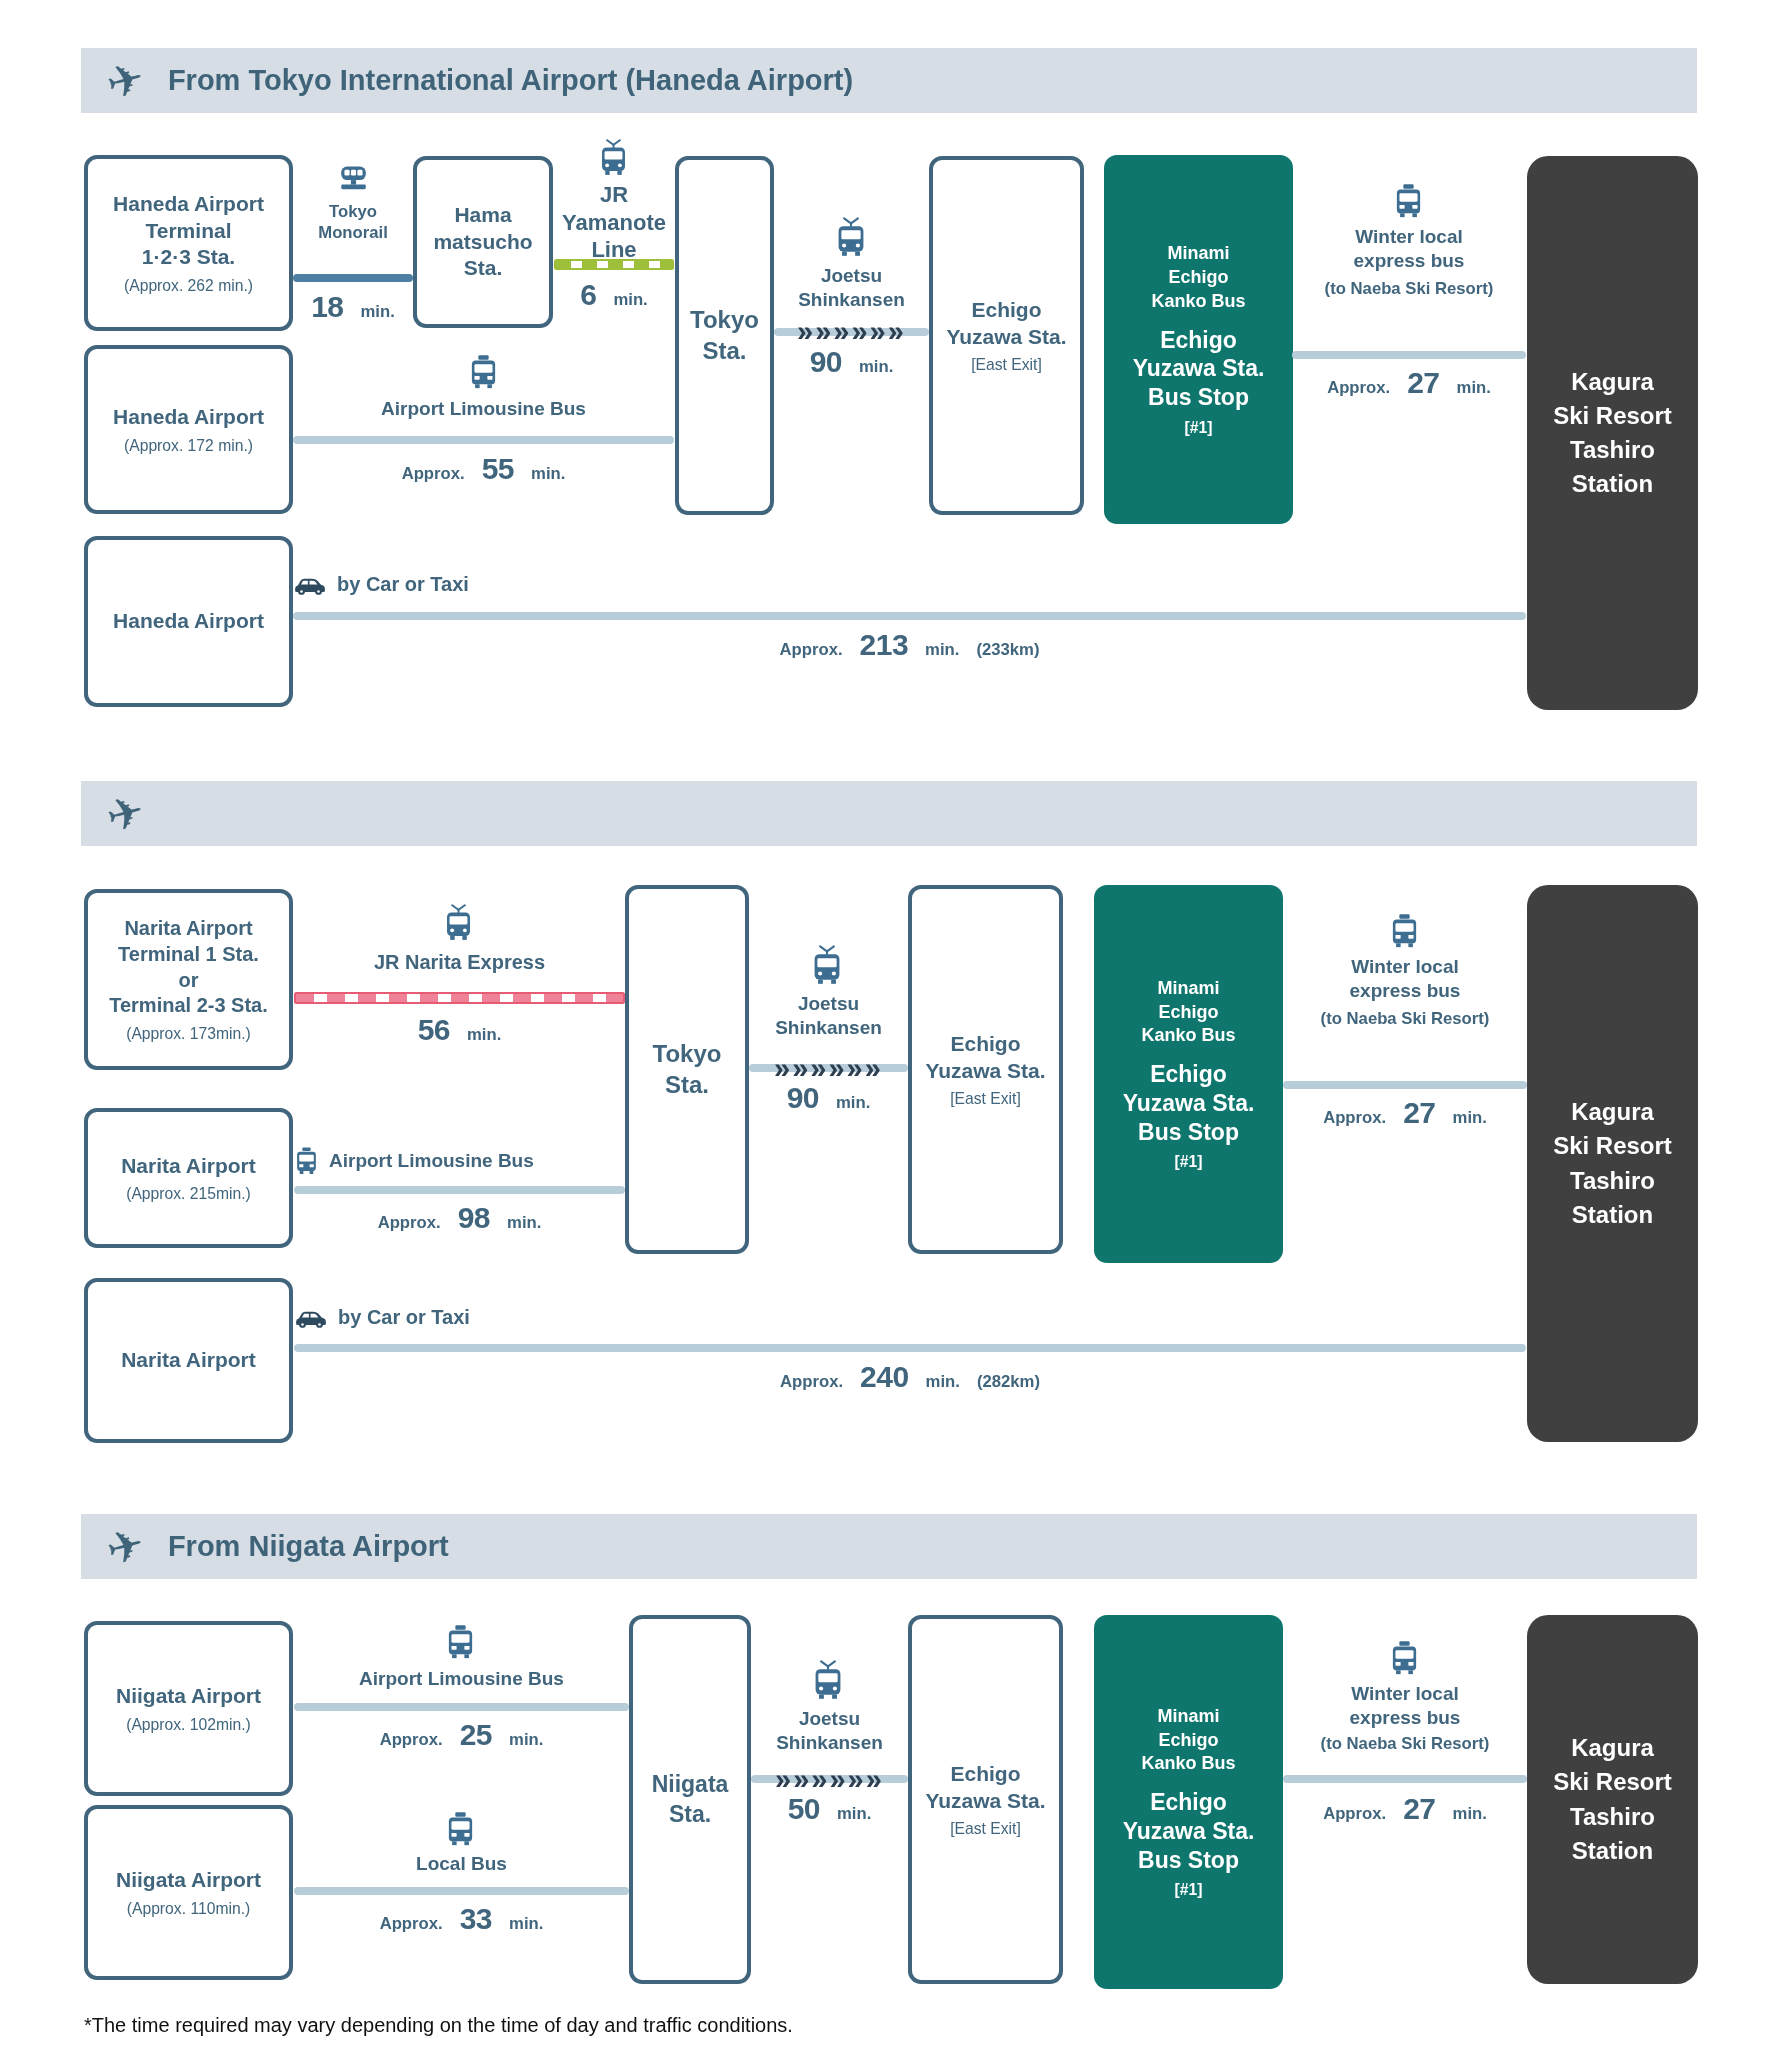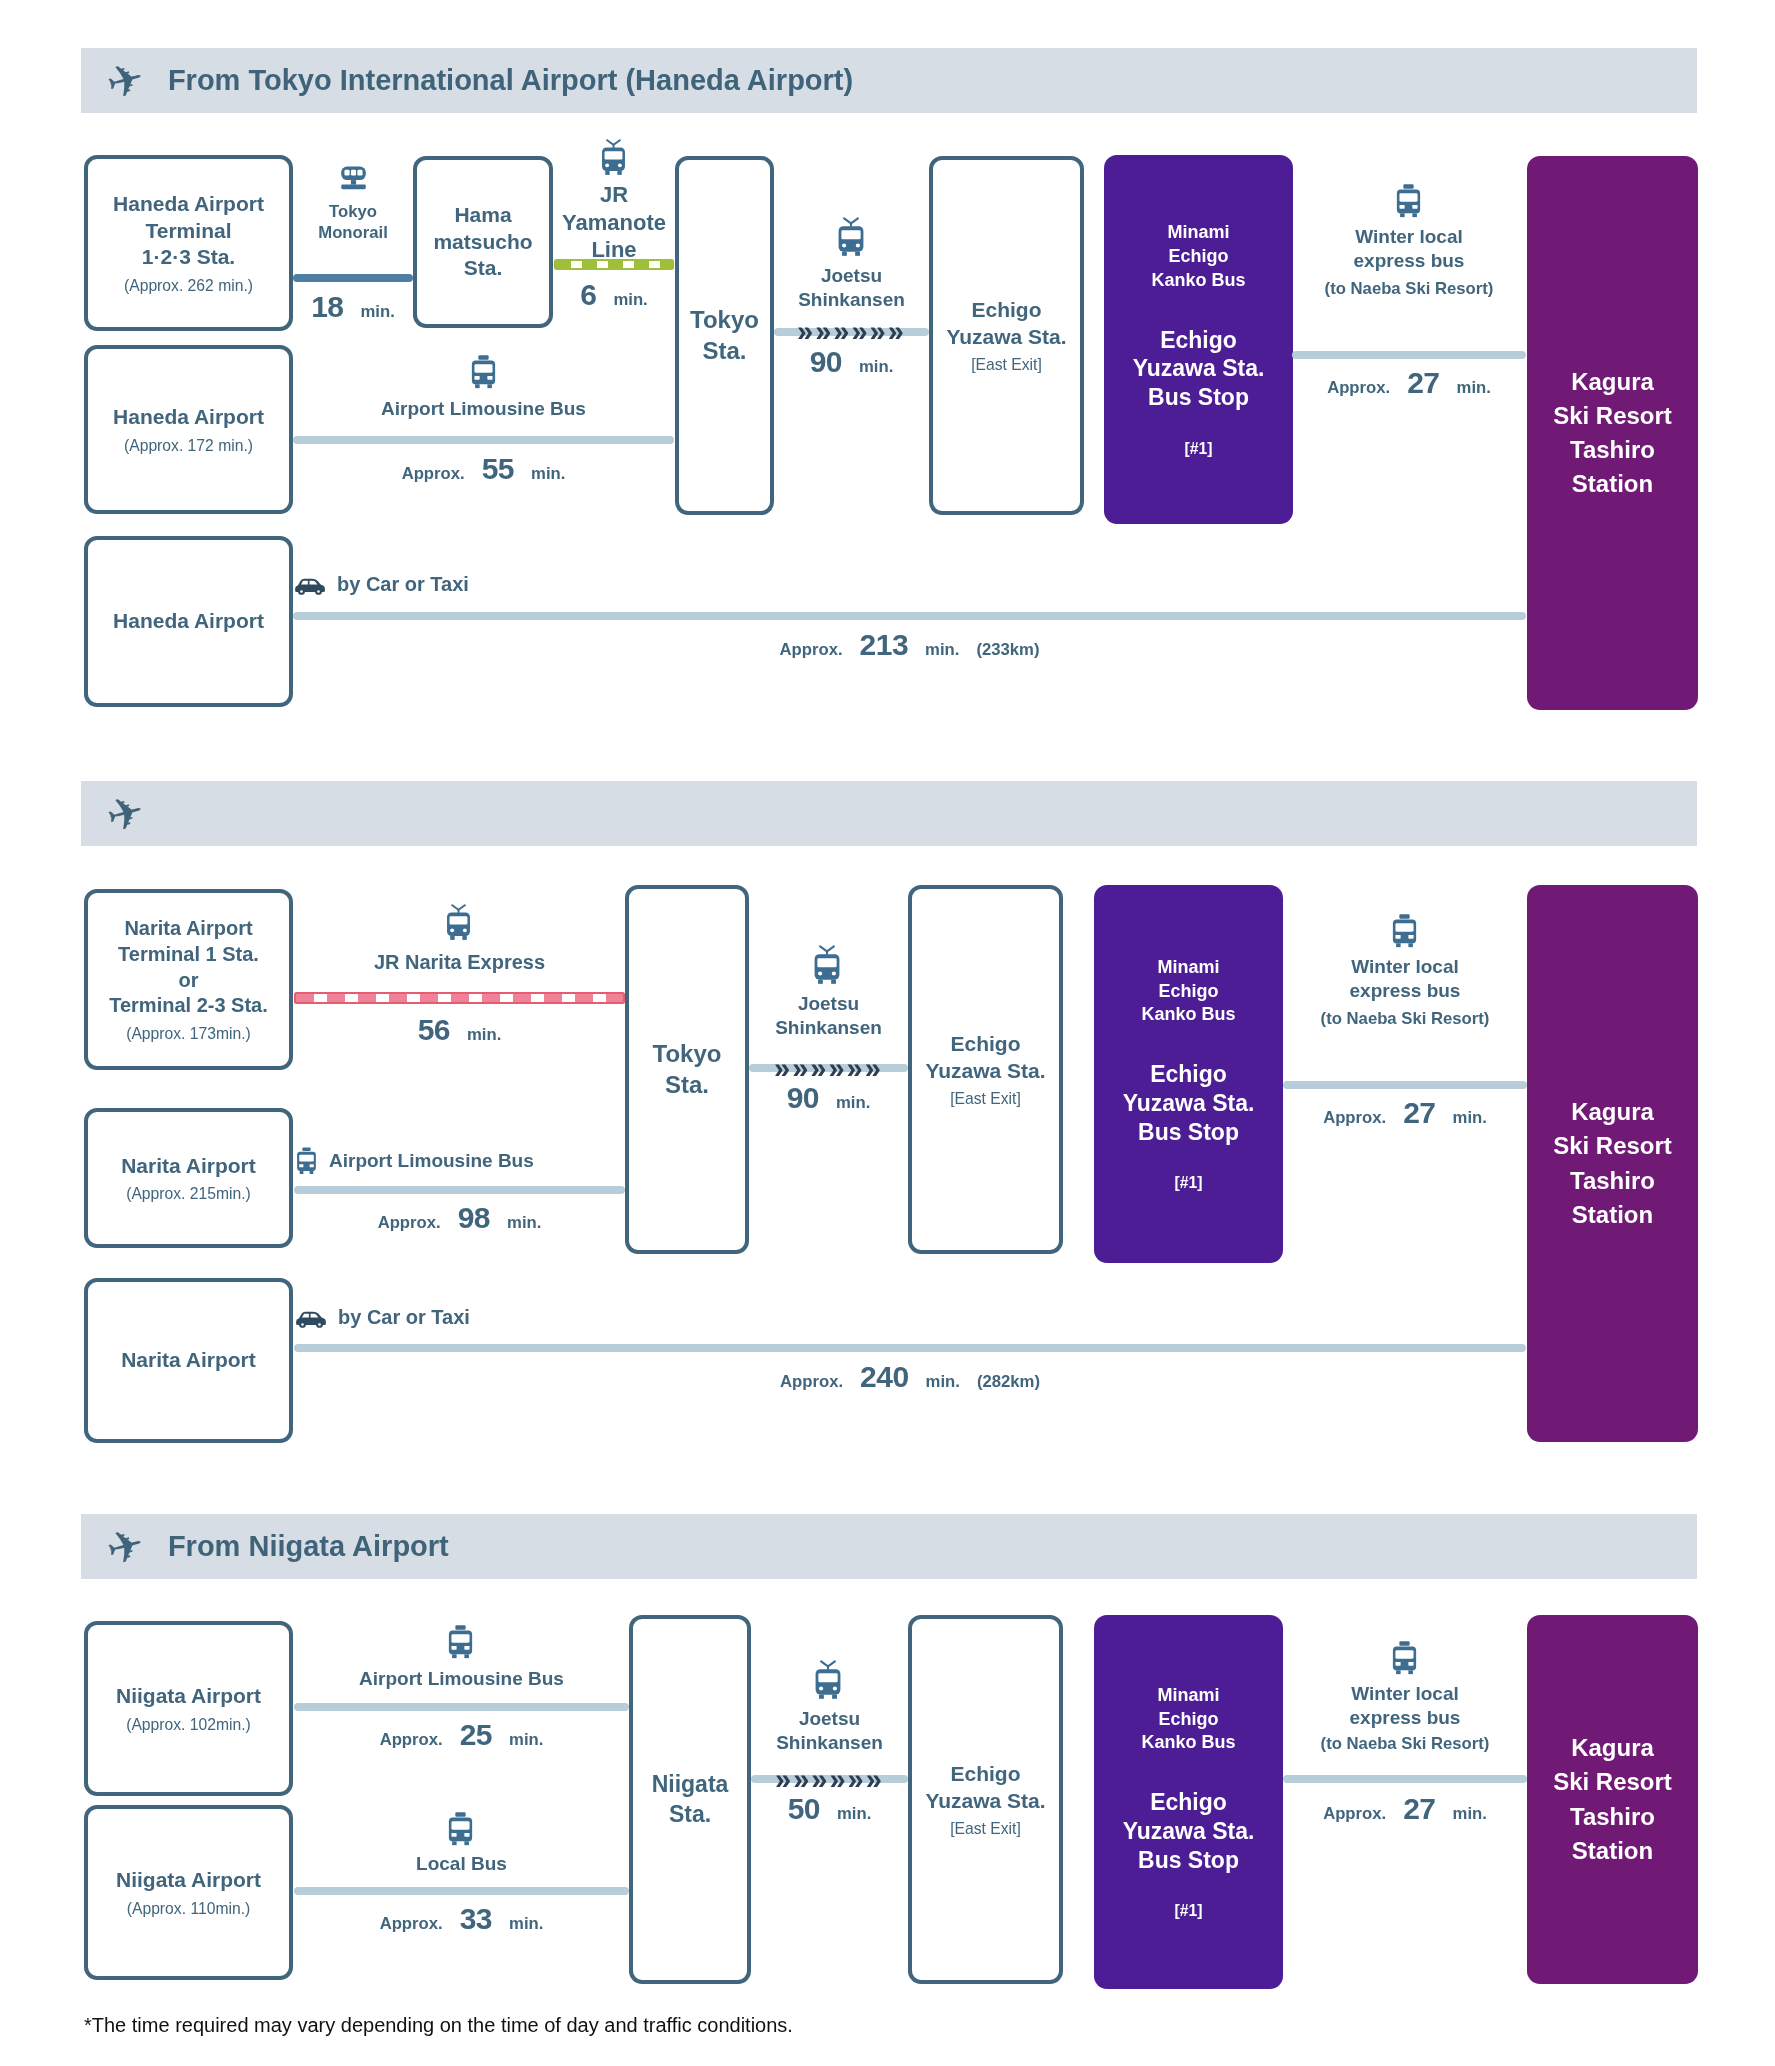--- a/index.html
+++ b/index.html
@@ -10,27 +10,27 @@
   .header { position:absolute; background:#d6dde4; display:flex; align-items:center; padding-left:26px; gap:24px; }
   .plane { font-size:44px; color:#3f6379; transform:rotate(-15deg); line-height:1; }
   .htitle { font-size:29px; font-weight:bold; color:#3f6379; }
 
   .wbox { position:absolute; background:#fff; border:4.6px solid #40657c; border-radius:13px;
           display:flex; flex-direction:column; align-items:center; justify-content:center;
           text-align:center; color:#40657c; padding:5px; }
   .bt { font-weight:bold; white-space:pre-line; line-height:1.28; }
   .bn { font-size:15.7px; margin-top:6px; white-space:pre-line; }
 
-  .pbox { position:absolute; background:#4c1d95; border-radius:13px; display:flex; flex-direction:column;
-          align-items:center; justify-content:center; text-align:center; color:#fff; padding:21px;gap:21px; }
+  .pbox { position:absolute; background:#0f766e; border-radius:13px; display:flex; flex-direction:column;
+          align-items:center; justify-content:center; text-align:center; color:#fff; padding:21px; }
   .pco  { font-size:18px; font-weight:bold; line-height:1.32; white-space:pre-line; }
   .pti  { font-size:23px; font-weight:bold; line-height:1.25; margin-top:12px; white-space:pre-line; }
   .psub { font-size:15.7px; font-weight:bold; margin-top:7px; white-space:pre-line; }
 
-  .kbox { position:absolute; background:#701a75; border-radius:13px; display:flex; align-items:center;
+  .kbox { position:absolute; background:#404040; border-radius:21px; display:flex; align-items:center;
           justify-content:center; text-align:center; color:#fff; }
   .kti  { font-size:24px; font-weight:bold; line-height:1.42; white-space:pre-line; }
 
   .line { position:absolute; height:8px; background:#b7cdda; border-radius:4px; }
   .line.monorail { background:#4e7ea2; }
   .line.yamanote { height:11px; border:2px solid #9dbf3a; border-radius:2.5px;
                    background:repeating-linear-gradient(90deg,#9dbf3a 0 15px,#ffffff 15px 26px); }
   .line.express  { height:12px; border:2px solid #e75c74; border-radius:2.5px;
                    background:repeating-linear-gradient(90deg,#ef8296 0 18px,#ffffff 18px 31px); }
   .chev { position:absolute; text-align:center; font-weight:bold; color:#2c3e50;

